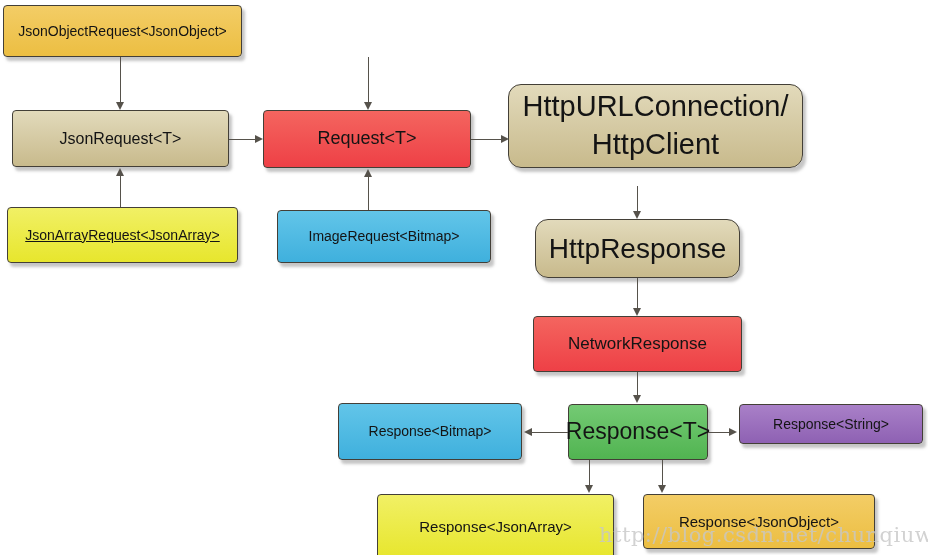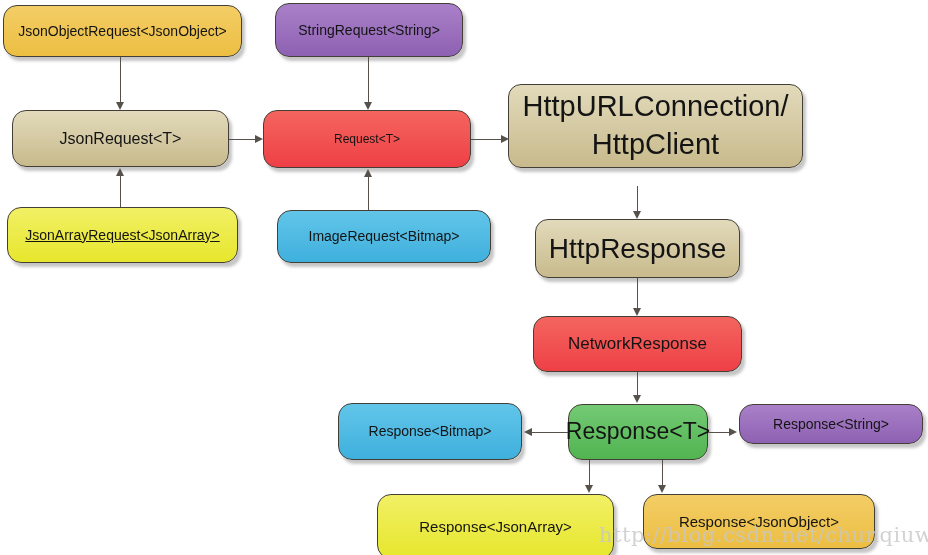--- a/index.html
+++ b/index.html
@@ -2,30 +2,30 @@
 <html><head>
 <meta charset="utf-8">
 <style>
   html, body { margin:0; padding:0; background:#ffffff; }
   .canvas {
     position:relative; width:928px; height:555px; background:#ffffff;
     overflow:hidden; font-family:"Liberation Sans", sans-serif;
   }
   .node {
     position:absolute; box-sizing:border-box;
-    border:1.6px solid #433f37; border-radius:14px;
+    border:1.6px solid #433f37; border-radius:4px;
     display:flex; align-items:center; justify-content:center;
     text-align:center; color:#141414;
     box-shadow:3px 4px 3px rgba(90,90,90,0.35);
     line-height:1.2; padding:2px 6px;
   }
   .node.big { border-radius:13px; }
   .node.multiline { white-space:pre-line; line-height:1.3; }
   .f14{font-size:14px} .f15{font-size:15px} .f16{font-size:16px}
-  .f17{font-size:17px} .f18{font-size:12px} .f23{font-size:23px}
+  .f17{font-size:17px} .f18{font-size:18px} .f23{font-size:23px}
   .f28{font-size:28px} .f29{font-size:29px}
   .vline { position:absolute; width:1px; background:#56524b; }
   .hline { position:absolute; height:1px; background:#56524b; }
   .ah { position:absolute; width:0; height:0; }
   .ah.down  { border-left:4px solid transparent; border-right:4px solid transparent; border-top:8px solid #56524b; }
   .ah.up    { border-left:4px solid transparent; border-right:4px solid transparent; border-bottom:8px solid #56524b; }
   .ah.right { border-top:4px solid transparent; border-bottom:4px solid transparent; border-left:8px solid #56524b; }
   .ah.left  { border-top:4px solid transparent; border-bottom:4px solid transparent; border-right:8px solid #56524b; }
   .watermark {
     position:absolute; left:599px; top:523px; width:329px;
@@ -33,21 +33,20 @@
     color:#c7c7c7; opacity:0.8; z-index:50;
     white-space:nowrap; letter-spacing:0.5px;
   }
 </style>
 </head>
 <body>
 
 <div class="canvas">
 
   <div class="node f14" style="left: 3px; top: 5px; width: 239px; height: 52px; background: linear-gradient(rgb(243, 205, 102), rgb(236, 190, 66));">JsonObjectRequest&lt;JsonObject&gt;</div>
-  <div class="node f14" style="left: 275px; top: 3px; width: 188px; height: 54px; background: linear-gradient(rgb(169, 128, 200), rgb(142, 97, 179));">StringRequest&lt;String&gt;</div>
 
   <div class="node f16" style="left: 12px; top: 110px; width: 217px; height: 57px; background: linear-gradient(rgb(226, 218, 187), rgb(200, 186, 140));">JsonRequest&lt;T&gt;</div>
   <div class="node f18" style="left: 263px; top: 110px; width: 208px; height: 58px; background: linear-gradient(rgb(244, 101, 95), rgb(238, 64, 70));">Request&lt;T&gt;</div>
   <div class="node big multiline f29" style="left: 508px; top: 84px; width: 295px; height: 84px; background: linear-gradient(rgb(226, 218, 187), rgb(200, 186, 140));">HttpURLConnection/
 HttpClient</div>
 
   <div class="node f14" style="left: 7px; top: 207px; width: 231px; height: 56px; background: linear-gradient(rgb(241, 240, 101), rgb(231, 230, 45)); text-decoration: underline;">JsonArrayRequest&lt;JsonArray&gt;</div>
   <div class="node f14" style="left: 277px; top: 210px; width: 214px; height: 53px; background: linear-gradient(rgb(98, 197, 233), rgb(63, 176, 221));">ImageRequest&lt;Bitmap&gt;</div>
 
   <div class="node big f28" style="left: 535px; top: 219px; width: 205px; height: 59px; background: linear-gradient(rgb(226, 218, 187), rgb(200, 186, 140));">HttpResponse</div>

